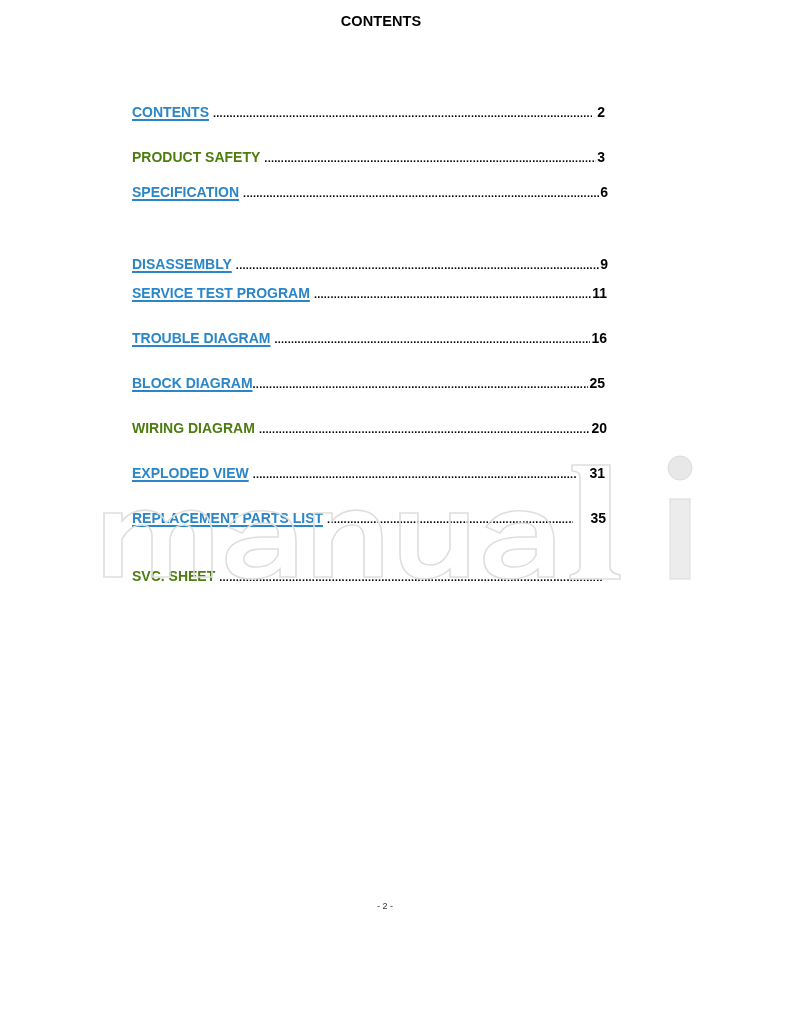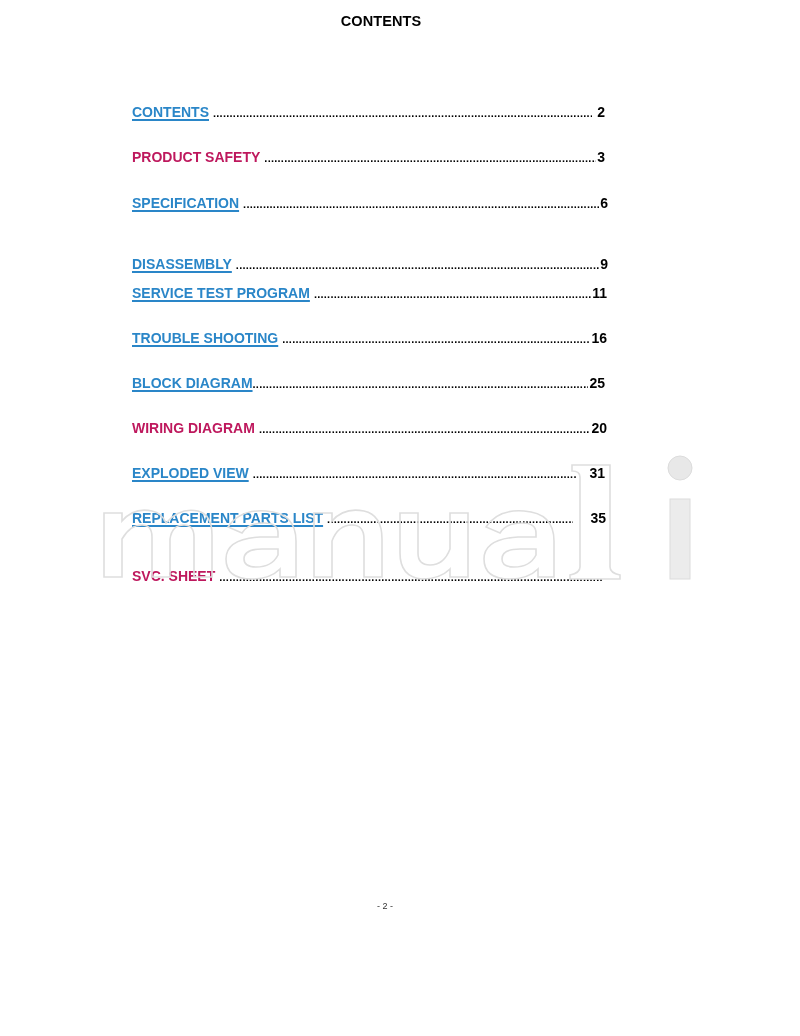--- a/index.html
+++ b/index.html
@@ -6,21 +6,21 @@
   body { width: 800px; height: 1036px; position: relative; overflow: hidden;
          font-family: "Liberation Sans", sans-serif; color: #000; }
   .page-title { position: absolute; top: 13px; left: 0; width: 762px; text-align: center;
                 font-weight: bold; font-size: 14.5px; letter-spacing: 0.1px; }
   .toc { position: absolute; left: 132px; top: 0; width: 476px; }
   .toc-row { position: absolute; left: 0; height: 20px; display: flex; align-items: baseline;
              font-weight: bold; font-size: 14px; white-space: nowrap; }
   .toc-label { flex: 0 0 auto; }
   .toc-label.link { color: #2a86c8; text-decoration: underline; text-decoration-thickness: 1.5px;
                     text-underline-offset: 2px; cursor: pointer; }
-  .toc-label.plain { color: #be185d; }
+  .toc-label.plain { color: #4d7c0f; }
   .toc-dots { flex: 1 1 auto; overflow: hidden; margin: 0 1px 0 4px; font-weight: bold;
               letter-spacing: 0.25px; font-size: 11px; }
   .toc-page { flex: 0 0 auto; }
   .footer { position: absolute; top: 901px; left: 0; width: 770px; text-align: center;
             font-size: 9px; color: #333; }
   .watermark { position: absolute; left: 100px; top: 455px; width: 600px; height: 125px;
                pointer-events: none; }
 </style>
 </head>
 <body>
@@ -31,37 +31,37 @@
   <div class="toc-row" style="top:104px;width:473px">
     <span class="toc-label link">CONTENTS</span>
     <span class="toc-dots">.....................................................................................................................................................................</span>
     <span class="toc-page" style="margin-left:4px">2</span>
   </div>
   <div class="toc-row" style="top:149px;width:473px">
     <span class="toc-label plain">PRODUCT SAFETY</span>
     <span class="toc-dots">.....................................................................................................................................................................</span>
     <span class="toc-page">3</span>
   </div>
-  <div class="toc-row" style="top:195px;width:476px">
+  <div class="toc-row" style="top:184px;width:476px">
     <span class="toc-label link">SPECIFICATION</span>
     <span class="toc-dots">.....................................................................................................................................................................</span>
     <span class="toc-page">6</span>
   </div>
   <div class="toc-row" style="top:256px;width:476px">
     <span class="toc-label link">DISASSEMBLY</span>
     <span class="toc-dots">.....................................................................................................................................................................</span>
     <span class="toc-page">9</span>
   </div>
   <div class="toc-row" style="top:285px;width:475px">
     <span class="toc-label link">SERVICE TEST PROGRAM</span>
     <span class="toc-dots">.....................................................................................................................................................................</span>
     <span class="toc-page">11</span>
   </div>
   <div class="toc-row" style="top:330px;width:475px">
-    <span class="toc-label link">TROUBLE SHOOTING</span>
+    <span class="toc-label link">TROUBLE DIAGRAM</span>
     <span class="toc-dots">.....................................................................................................................................................................</span>
     <span class="toc-page">16</span>
   </div>
   <div class="toc-row" style="top:375px;width:473px">
     <span class="toc-label link">BLOCK DIAGRAM</span>
     <span class="toc-dots" style="margin-left:0">.....................................................................................................................................................................</span>
     <span class="toc-page">25</span>
   </div>
   <div class="toc-row" style="top:420px;width:475px">
     <span class="toc-label plain">WIRING DIAGRAM</span>

